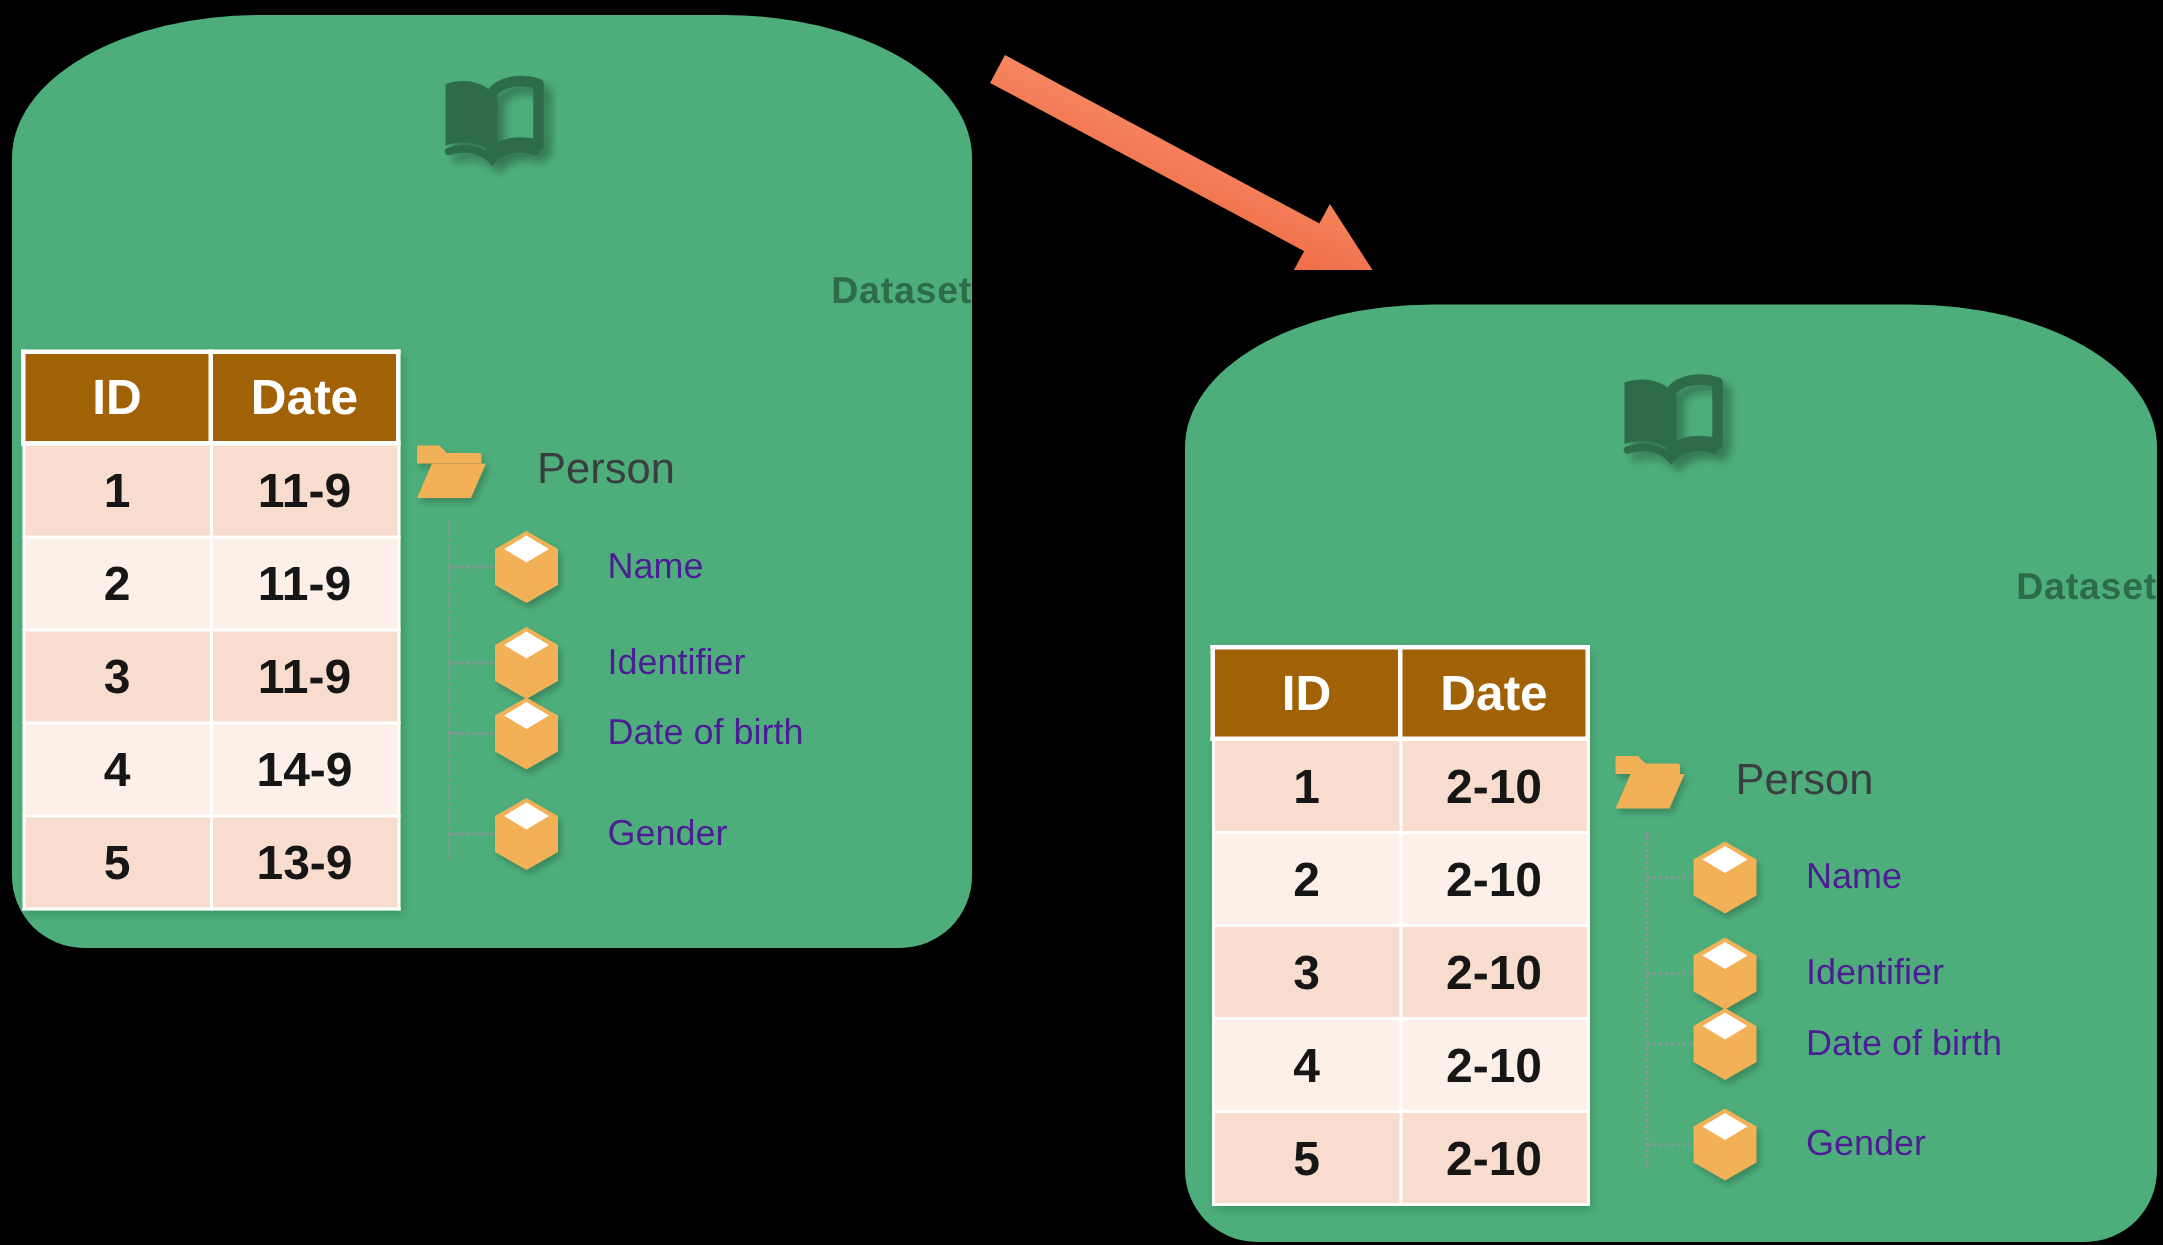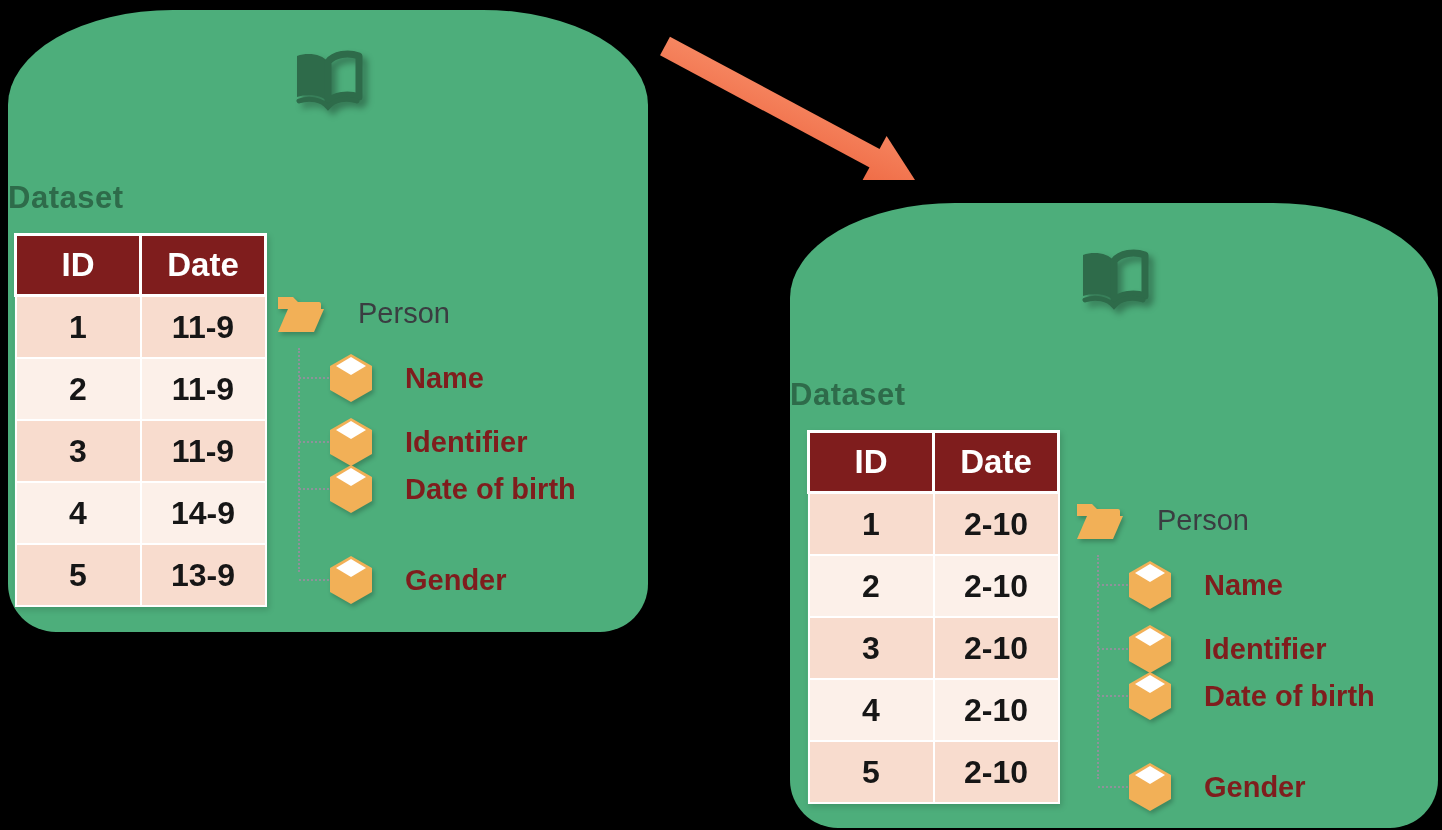--- a/index.html
+++ b/index.html
@@ -15,56 +15,56 @@
   .panel-right{left:790px;top:203px;width:648px;height:625px;}
 
   .book{
     position:absolute;left:50%;transform:translateX(-50%);
     filter:drop-shadow(5px 5px 3px rgba(0,0,0,.3));
   }
   .panel-left .book{top:40px;}
   .panel-right .book{top:46px;}
 
   .panel-title{
-    position:absolute;width:100%;text-align:left;
-    font-size:31px;font-weight:700;color:#2e6b4a;letter-spacing:.5px;
+    position:absolute;width:100%;text-align:right;
+    font-size:25px;font-weight:700;color:#2e6b4a;letter-spacing:.5px;
   }
   .panel-left .panel-title{top:170px;}
   .panel-right .panel-title{top:174px;}
 
   .data-table{position:absolute;border-collapse:collapse;box-shadow:2px 3px 6px rgba(0,0,0,.15);}
   .panel-left .data-table{left:6px;top:223px;}
   .panel-right .data-table{left:17px;top:227px;}
   .data-table th{
-    width:120px;height:56px;background:#7f1d1d;color:#ffffff;
+    width:120px;height:56px;background:#a16207;color:#ffffff;
     font-size:33px;font-weight:700;border:3px solid #ffffff;text-align:center;
   }
   .data-table td{
     width:120px;height:58px;font-size:32px;font-weight:700;color:#161616;
     border:2px solid #ffffff;text-align:center;
   }
   tr.row-odd td{background:#f8dcce;}
   tr.row-even td{background:#fcf0e9;}
 
   .tree{position:absolute;width:380px;height:310px;}
   .panel-left .tree{left:257px;top:282px;}
   .panel-right .tree{left:274px;top:296px;}
 
   .tree-root{position:absolute;left:0;top:0;display:flex;align-items:center;gap:32px;padding-left:11px;}
   .tree-root .label{font-size:29px;color:#3a3d41;}
   .folder,.cube{filter:drop-shadow(2px 3px 2px rgba(0,0,0,.22));}
 
   .tree-vline{position:absolute;left:33px;top:56px;height:224px;border-left:2px dotted #8e929a;}
   .tree-item{position:absolute;left:0;width:100%;height:56px;}
-  .ti-0{top:58px;}.ti-1{top:122px;}.ti-2{top:169px;}.ti-3{top:260px;padding-left:12px;}
+  .ti-0{top:58px;}.ti-1{top:122px;}.ti-2{top:169px;}.ti-3{top:236px;padding-left:12px;}
   .tree-item .stub{position:absolute;left:34px;top:27px;width:30px;border-top:2px dotted #8e929a;}
   .tree-item .cube{position:absolute;left:64px;top:4px;}
   .tree-item .label{
     position:absolute;left:140px;top:50%;transform:translateY(-50%);
-    font-size:29px;color:#7f1d1d;white-space:nowrap;font-weight:bold;
+    font-size:24px;color:#4c1d95;white-space:nowrap;
   }
 
   .arrow{position:absolute;left:640px;top:20px;}
 </style>
 </head>
 <body>
 
 <div class="stage">
 
   <div class="panel panel-left">

